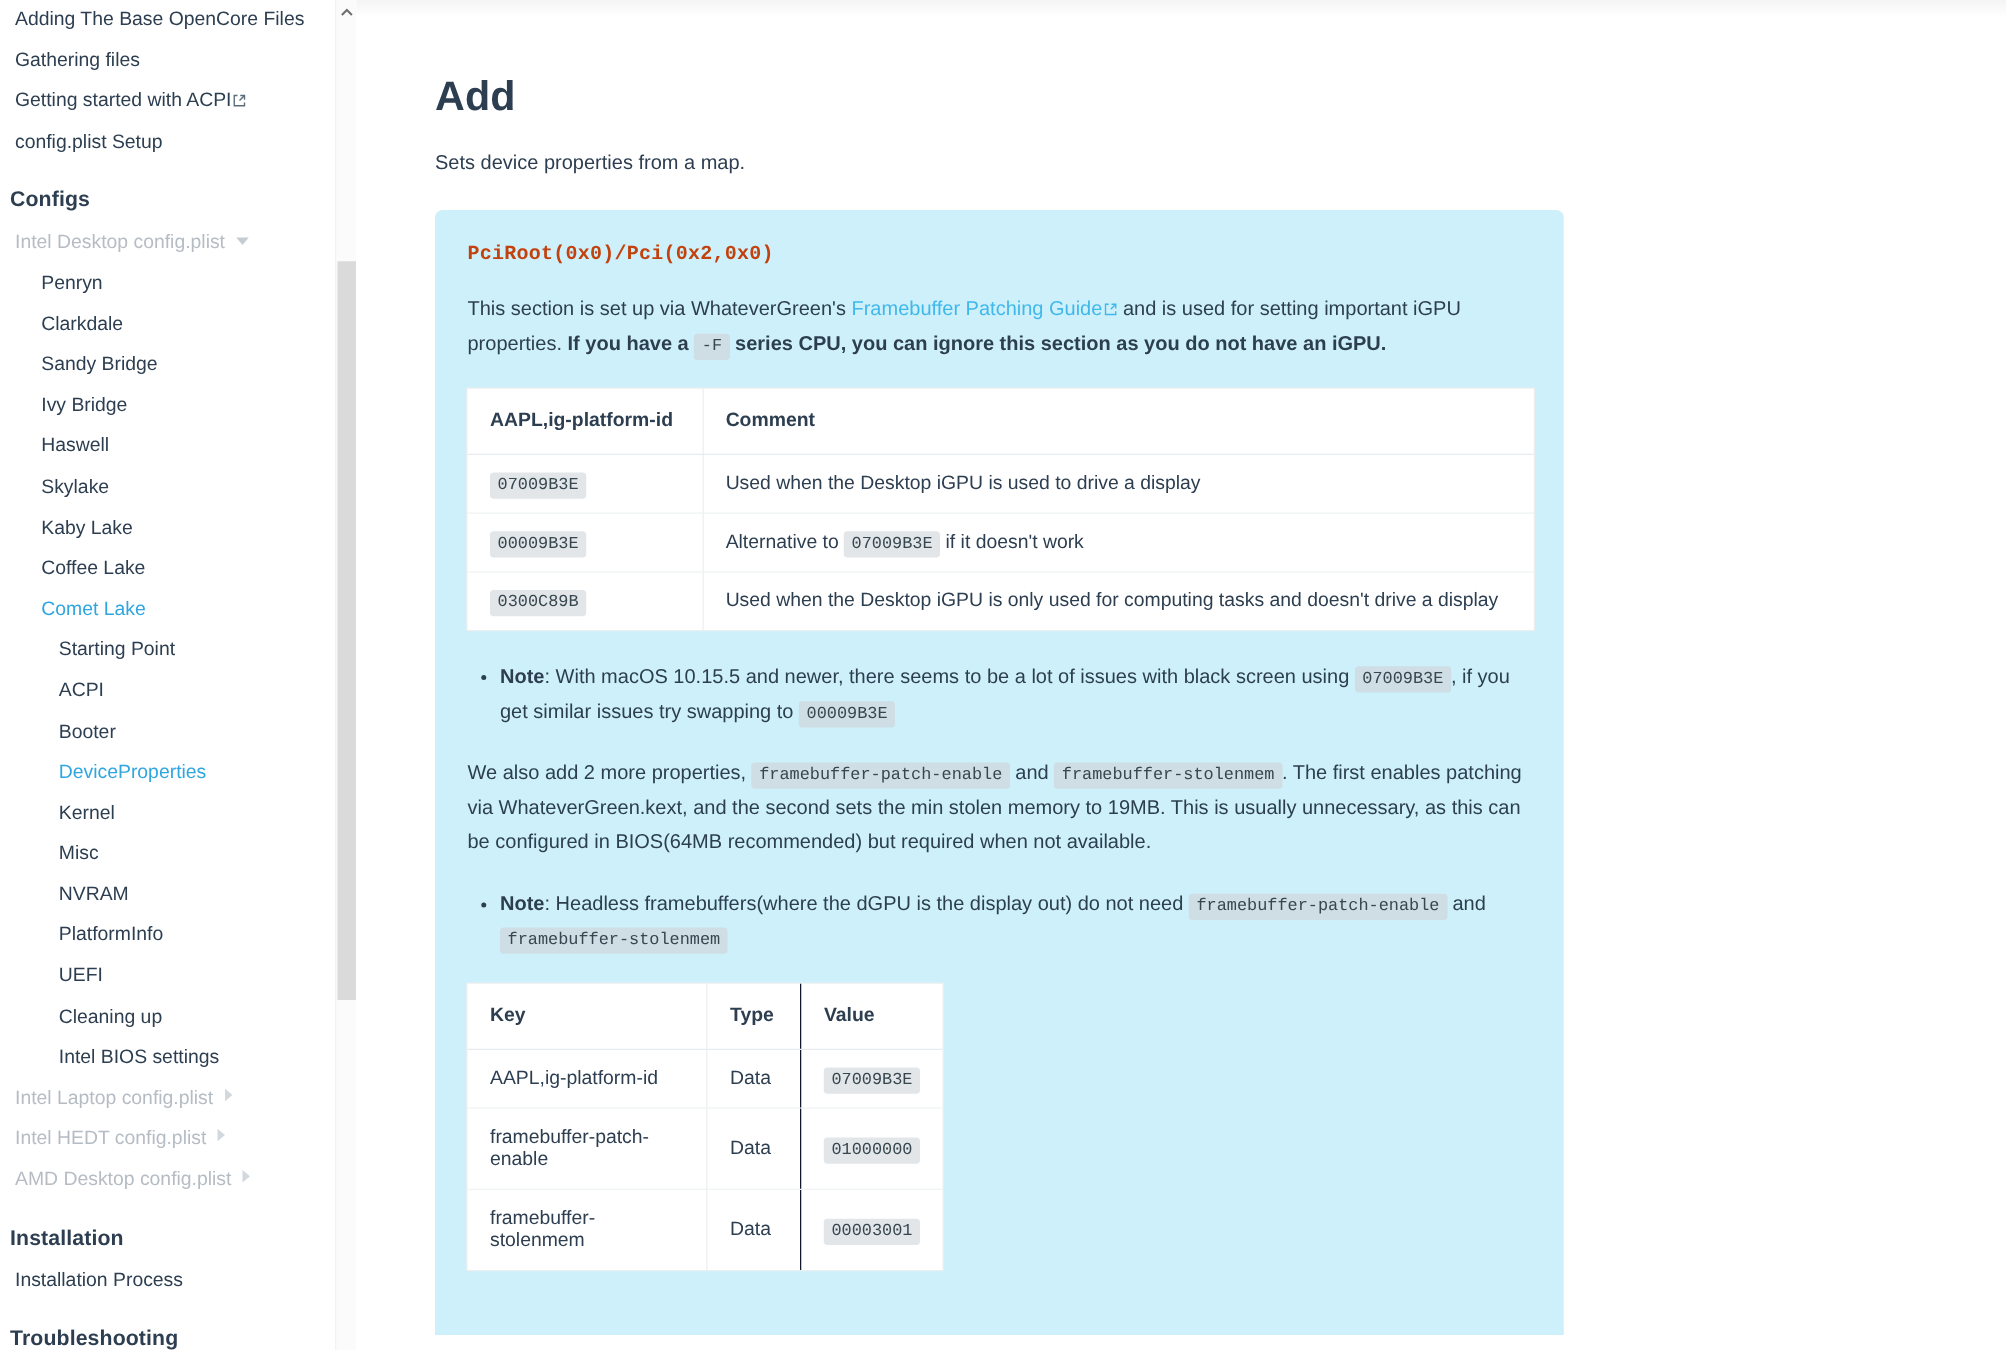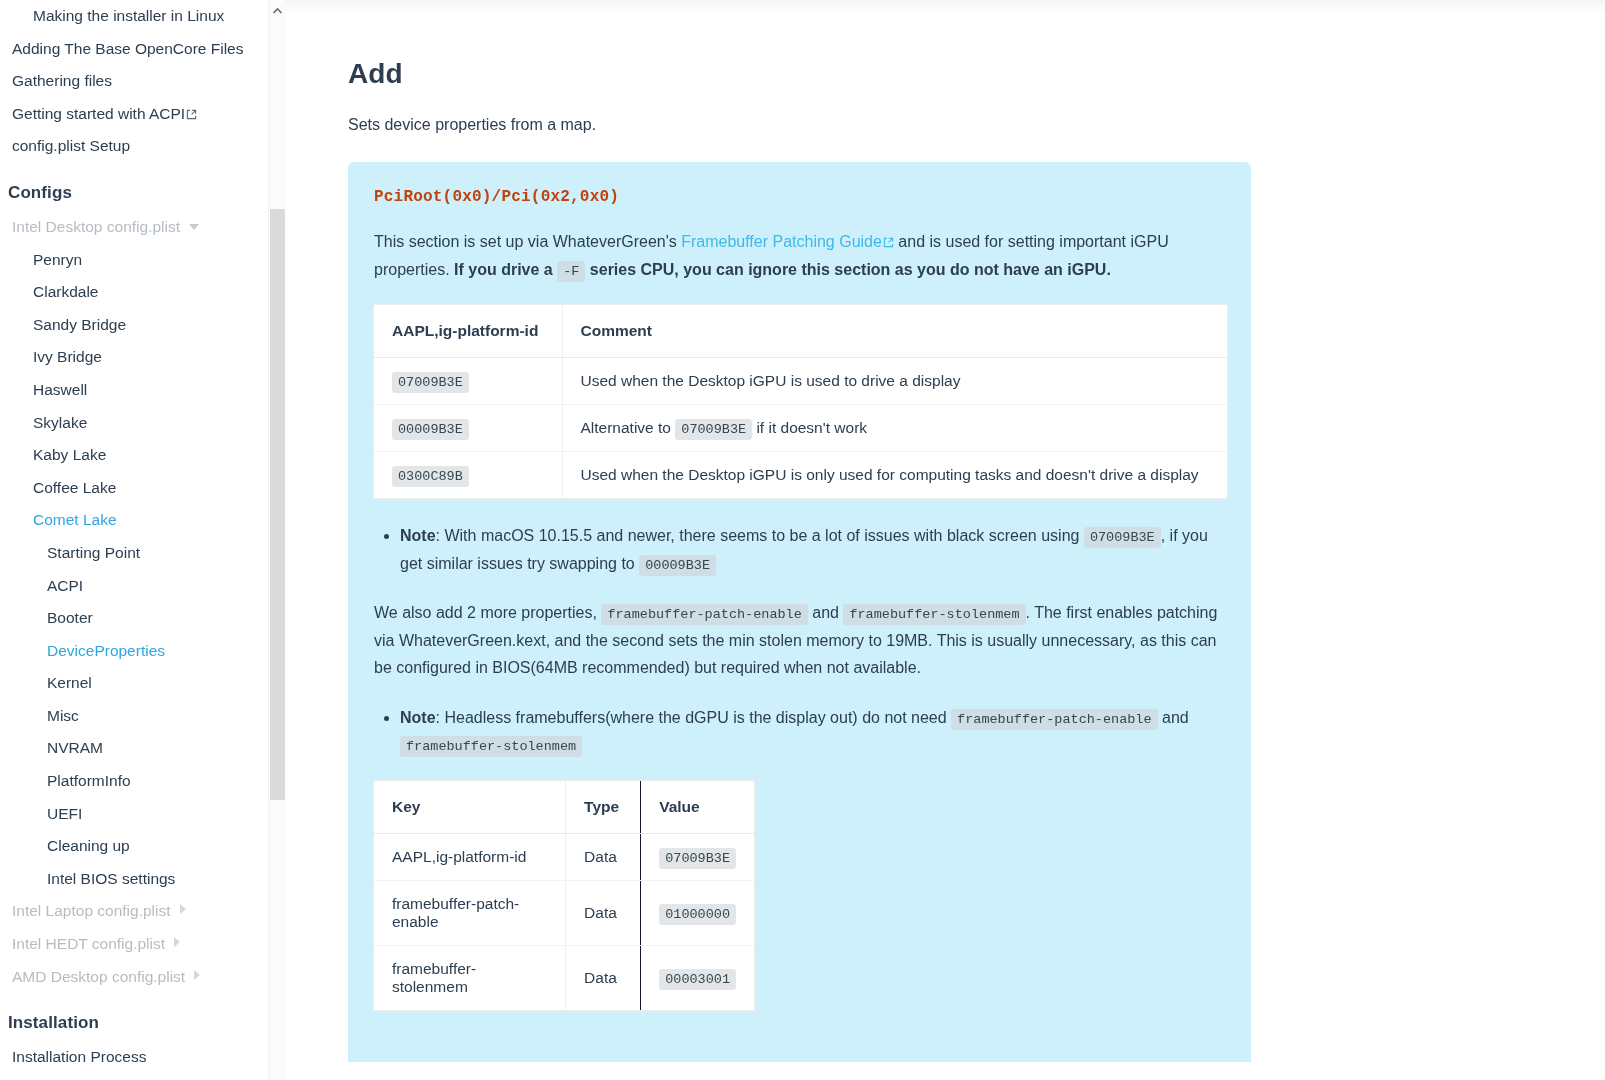--- a/index.html
+++ b/index.html
@@ -106,21 +106,21 @@
   .content-shadow {
     position: absolute; left: 0; top: 0; right: 0; height: 14px;
     background: linear-gradient(to bottom, rgba(0,0,0,0.045), rgba(0,0,0,0));
     pointer-events: none;
   }
   .doc {
     padding: 58px 0 0 63px;
     max-width: 1010px;
   }
   h1.page-title {
-    font-size: 28px;
+    font-size: 33px;
     font-weight: bold;
     color: #2c3e50;
     margin: 0 0 26px 0;
     letter-spacing: .1px;
   }
   p.lede {
     font-size: 16px;
     margin: 0 0 28px 0;
     color: #2c3e50;
   }
@@ -206,21 +206,20 @@
   }
   ul.notes li::marker { color: #2c3e50; }
 </style>
 </head>
 <body>
 
 <div class="app">
 
   <aside class="sidebar">
     <ul class="nav-list" id="nav-top">
-        <li class="nav-item lvl2"><span>Making the installer in Linux</span></li>
         <li class="nav-item lvl1"><span>Adding The Base OpenCore Files</span></li>
         <li class="nav-item lvl1"><span>Gathering files</span></li>
         <li class="nav-item lvl1"><span>Getting started with ACPI</span><span class="ext-icon"><svg width="11" height="11" viewBox="0 0 11 11">
               <path d="M4 1.4 H1.4 V9.6 H9.6 V7" fill="none" stroke="#5b6b7a" stroke-width="1.1"></path>
               <path d="M6.2 1.4 H9.6 V4.8" fill="none" stroke="#5b6b7a" stroke-width="1.1"></path>
               <path d="M9.4 1.6 L5.6 5.4" fill="none" stroke="#5b6b7a" stroke-width="1.1"></path>
             </svg></span></li>
         <li class="nav-item lvl1"><span>config.plist Setup</span></li>
       </ul>
 
@@ -279,21 +278,21 @@
 
       <section class="tip">
 
         <div class="tip-title">PciRoot(0x0)/Pci(0x2,0x0)</div>
 
         <p>
           <span>This section is set up via WhateverGreen's </span><a class="link"><span>Framebuffer Patching Guide</span><span class="ext-icon"><svg width="11" height="11" viewBox="0 0 11 11">
                   <path d="M4 1.4 H1.4 V9.6 H9.6 V7" fill="none" stroke="#41b8eb" stroke-width="1.1"></path>
                   <path d="M6.2 1.4 H9.6 V4.8" fill="none" stroke="#41b8eb" stroke-width="1.1"></path>
                   <path d="M9.4 1.6 L5.6 5.4" fill="none" stroke="#41b8eb" stroke-width="1.1"></path>
-                </svg></span></a><span> and is used for setting important iGPU properties. </span><strong>If you drive a </strong><code class="on-tip">-F</code><strong> series CPU, you can ignore this section as you do not have an iGPU.</strong>
+                </svg></span></a><span> and is used for setting important iGPU properties. </span><strong>If you have a </strong><code class="on-tip">-F</code><strong> series CPU, you can ignore this section as you do not have an iGPU.</strong>
         </p>
 
 
         <table class="doc-table t1">
           <thead>
             <tr>
               <th>AAPL,ig-platform-id</th>
               <th>Comment</th>
             </tr>
           </thead>

